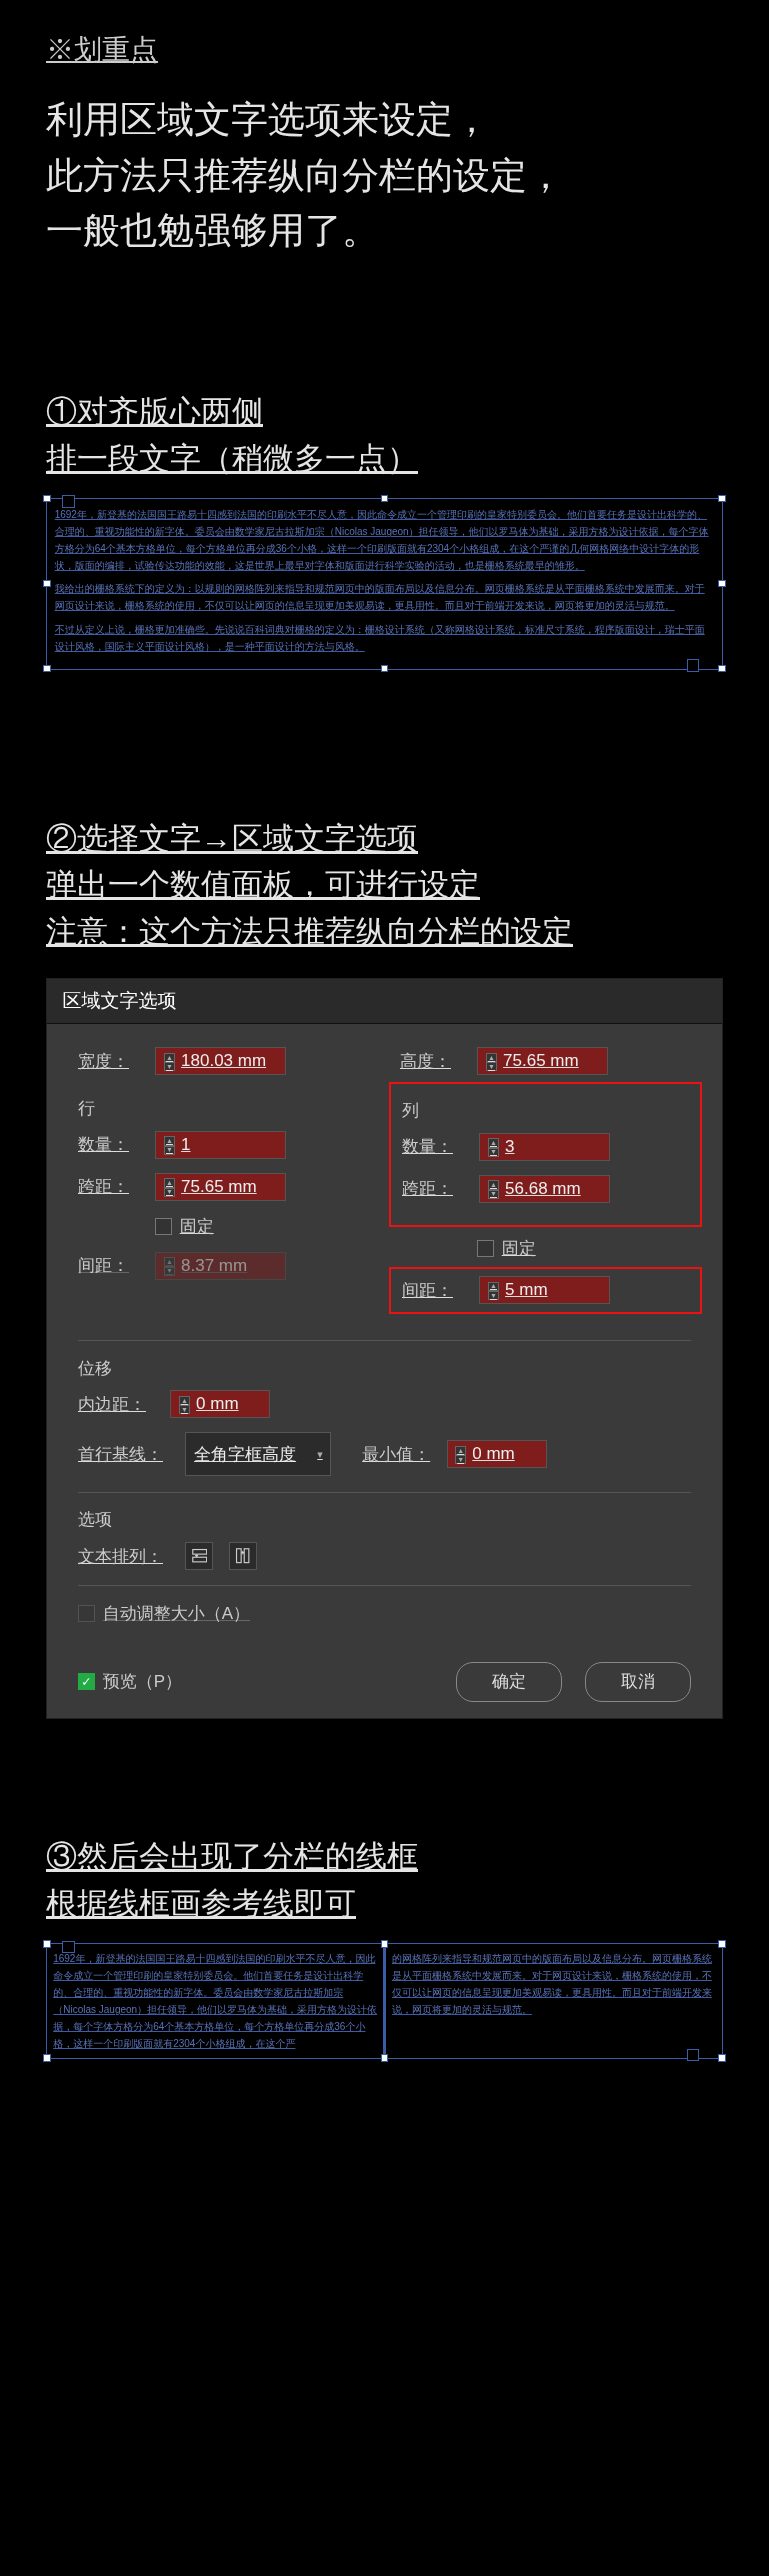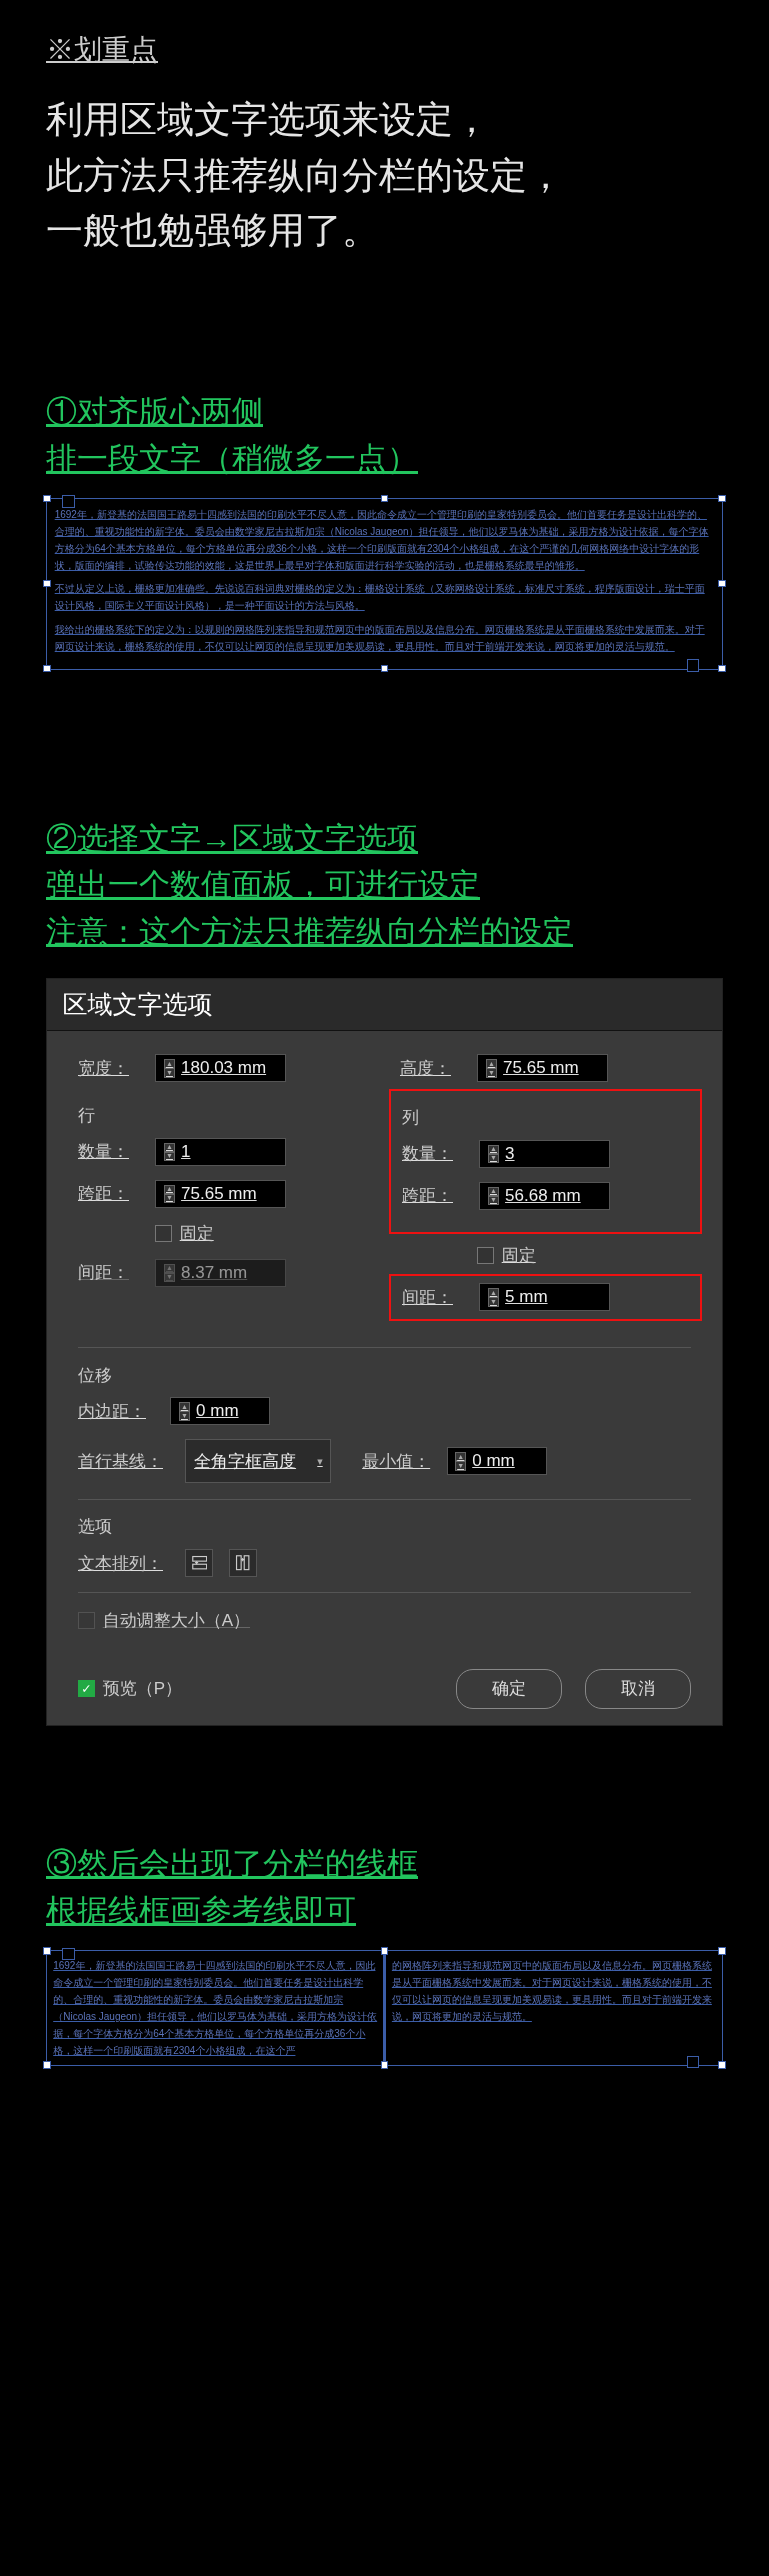--- a/index.html
+++ b/index.html
@@ -18,21 +18,21 @@
     margin-bottom: 23px;
   }
   .key-body {
     font-size: 37px;
     line-height: 1.5;
     color: #e5e5e5;
     font-weight: 400;
   }
   .step-title {
     font-size: 31px;
-    color: #22c55e;
+    color: #e5e5e5;
     text-decoration: underline;
     line-height: 1.5;
     margin-bottom: 15.4px;
   }
   .text-frame {
     border: 1.2px solid #3b5da8;
     padding: 7.7px;
     position: relative;
     font-size: 10px;
     line-height: 1.7;
@@ -57,33 +57,33 @@
     width: 677px;
     margin: 23px 46px 46px 46px;
     background: #3a3a3a;
     border: 0.8px solid #222;
     font-size: 17px;
     color: #ddd;
   }
   .dlg-title {
     background: #2a2a2a;
     padding: 9.2px 15.4px;
-    font-size: 25px;
+    font-size: 19px;
     color: #fff;
     border-bottom: 0.8px solid #111;
   }
   .dlg-body { padding: 23px 31px; }
   .row { display: flex; align-items: center; margin-bottom: 14px; gap: 15.4px; text-decoration: underline; }
   .col2 { display: flex; gap: 31px; }
   .colL, .colR { flex: 1; }
   .lbl { display: inline-block; min-width: 62px; color: #ccc; }
   .field {
     display: inline-flex;
-    align-items: center;
-    background: #000000;
+    align-items: flex-end;
+    background: #7f1d1d;
     border: 0.8px solid #555;
     padding: 3.1px 7.7px;
     color: #eee;
     min-width: 131px;
     height: 28px;
   }
   .spin {
     display: inline-flex;
     flex-direction: column;
     margin-right: 6.2px;
@@ -167,22 +167,22 @@
     <div class="handle h-tr"></div>
     <div class="handle h-bl"></div>
     <div class="handle h-br"></div>
     <div class="handle h-ml"></div>
     <div class="handle h-mr"></div>
     <div class="handle h-tc"></div>
     <div class="handle h-bc"></div>
     <div class="port-in"></div>
     <div class="port-out"></div>
     <p>1692年，新登基的法国国王路易十四感到法国的印刷水平不尽人意，因此命令成立一个管理印刷的皇家特别委员会。他们首要任务是设计出科学的、合理的、重视功能性的新字体。委员会由数学家尼古拉斯加宗（Nicolas Jaugeon）担任领导，他们以罗马体为基础，采用方格为设计依据，每个字体方格分为64个基本方格单位，每个方格单位再分成36个小格，这样一个印刷版面就有2304个小格组成，在这个严谨的几何网格网络中设计字体的形状，版面的编排，试验传达功能的效能，这是世界上最早对字体和版面进行科学实验的活动，也是栅格系统最早的雏形。</p>
+    <p>我给出的栅格系统下的定义为：以规则的网格阵列来指导和规范网页中的版面布局以及信息分布。网页栅格系统是从平面栅格系统中发展而来。对于网页设计来说，栅格系统的使用，不仅可以让网页的信息呈现更加美观易读，更具用性。而且对于前端开发来说，网页将更加的灵活与规范。</p>
     <p>不过从定义上说，栅格更加准确些。先说说百科词典对栅格的定义为：栅格设计系统（又称网格设计系统，标准尺寸系统，程序版面设计，瑞士平面设计风格，国际主义平面设计风格），是一种平面设计的方法与风格。</p>
-    <p>我给出的栅格系统下的定义为：以规则的网格阵列来指导和规范网页中的版面布局以及信息分布。网页栅格系统是从平面栅格系统中发展而来。对于网页设计来说，栅格系统的使用，不仅可以让网页的信息呈现更加美观易读，更具用性。而且对于前端开发来说，网页将更加的灵活与规范。</p>
   </div>
 </div>
 
 <div style="height:46px"></div>
 
 <div class="section" style="padding-bottom:0">
   <div class="step-title" style="white-space:pre-line">②选择文字→区域文字选项
 弹出一个数值面板，可进行设定
 注意：这个方法只推荐纵向分栏的设定</div>
 </div>

